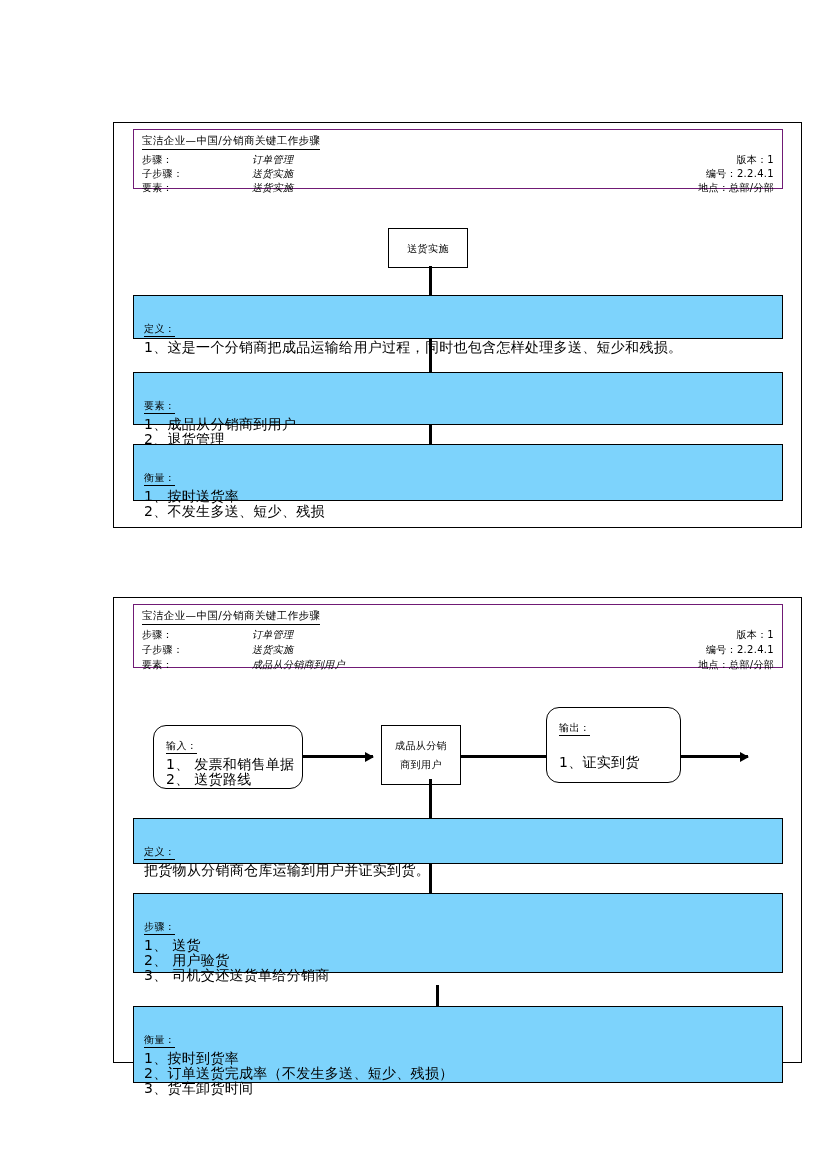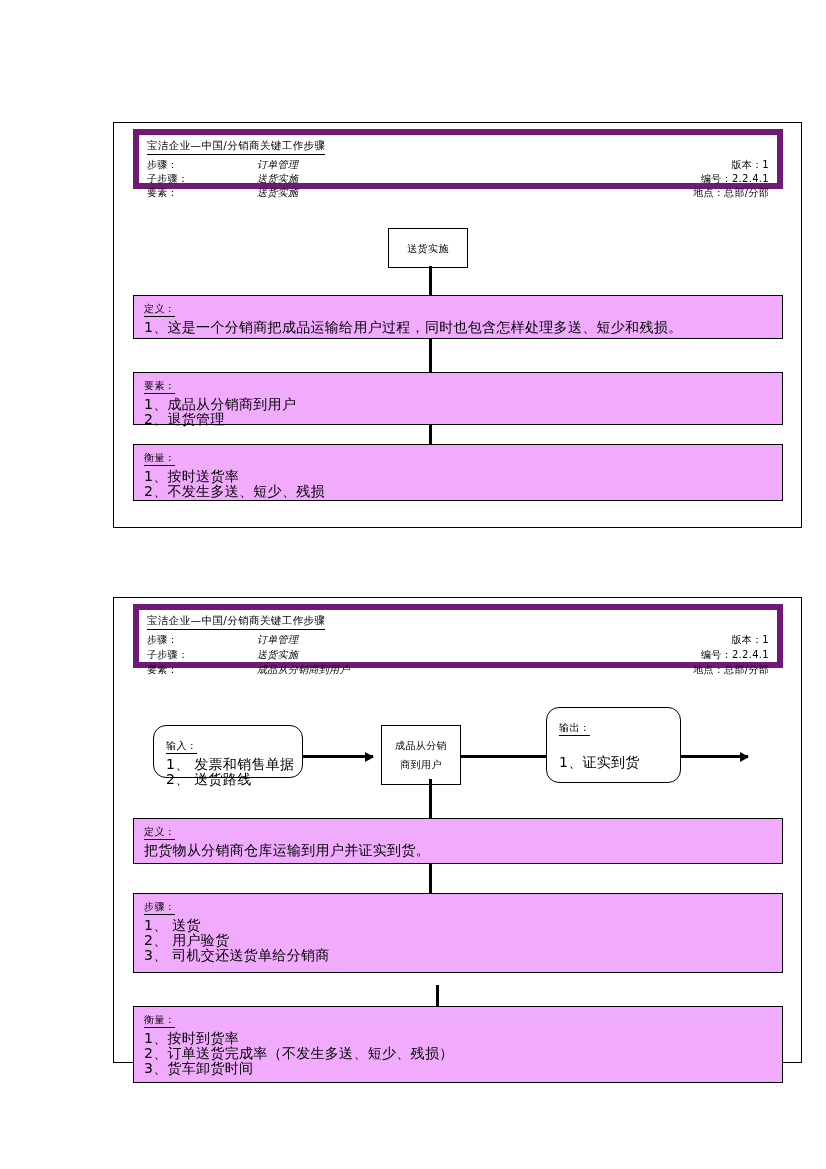--- a/index.html
+++ b/index.html
@@ -29,21 +29,21 @@
     border: 1.2px solid #000;
     box-sizing: border-box;
     background: transparent;
   }
   #frame-1 { left: 113px; top: 122px; width: 689px; height: 406px; }
   #frame-2 { left: 113px; top: 597px; width: 689px; height: 466px; }
 
   
   .header-box {
     position: absolute;
-    border: 6px solid #701a75;
+    border: 1px solid #701a75;
     box-sizing: border-box;
     background: #fff;
     padding: 0;
   }
   .hdr-title {
     position: absolute;
     left: 8px;
     top: 4px;
     font-size: 10.5px;
     letter-spacing: 0.4px;
@@ -59,22 +59,22 @@
   }
   .hdr-label { position: absolute; left: 8px; }
   .hdr-value { position: absolute; left: 118px; font-style: italic; }
   .hdr-right { position: absolute; right: 8px; text-align: left; }
 
   
   .panel {
     position: absolute;
     border: 1px solid #000;
     box-sizing: border-box;
-    background: #f0abfc;
-    padding: 1px 10px 6px 10px;
+    background: #7dd3fc;
+    padding: 21px 10px 6px 10px;
   }
   .panel-title {
     font-size: 10px;
     display: inline-block;
     border-bottom: 1px solid #000;
     padding-bottom: 0px;
     margin-bottom: 3px;
     letter-spacing: 0.4px;
   }
   .panel-line {
@@ -205,21 +205,21 @@
       <span class="hdr-value">送货实施</span>
       <span class="hdr-right">编号：2.2.4.1</span>
     </div>
     <div class="hdr-row" style="top:53px; left:0; right:0;">
       <span class="hdr-label">要素：</span>
       <span class="hdr-value">成品从分销商到用户</span>
       <span class="hdr-right">地点：总部/分部</span>
     </div>
   </div>
 
-  <div class="node-round" style="left:153px; top:725px; width:150px; height:53px;">
+  <div class="node-round" style="left:153px; top:725px; width:150px; height:64px;">
     <div class="panel-title">输入：</div>
     <div class="panel-line">1、 发票和销售单据</div>
     <div class="panel-line">2、 送货路线</div>
   </div>
 
   <div class="h-arrow" style="left:303px; top:755px; width:70px;"></div>
 
   <div class="node-rect" style="left:381px; top:725px; width:80px; height:60px;">
     <span>成品从分销</span>
     <span>商到用户</span>

